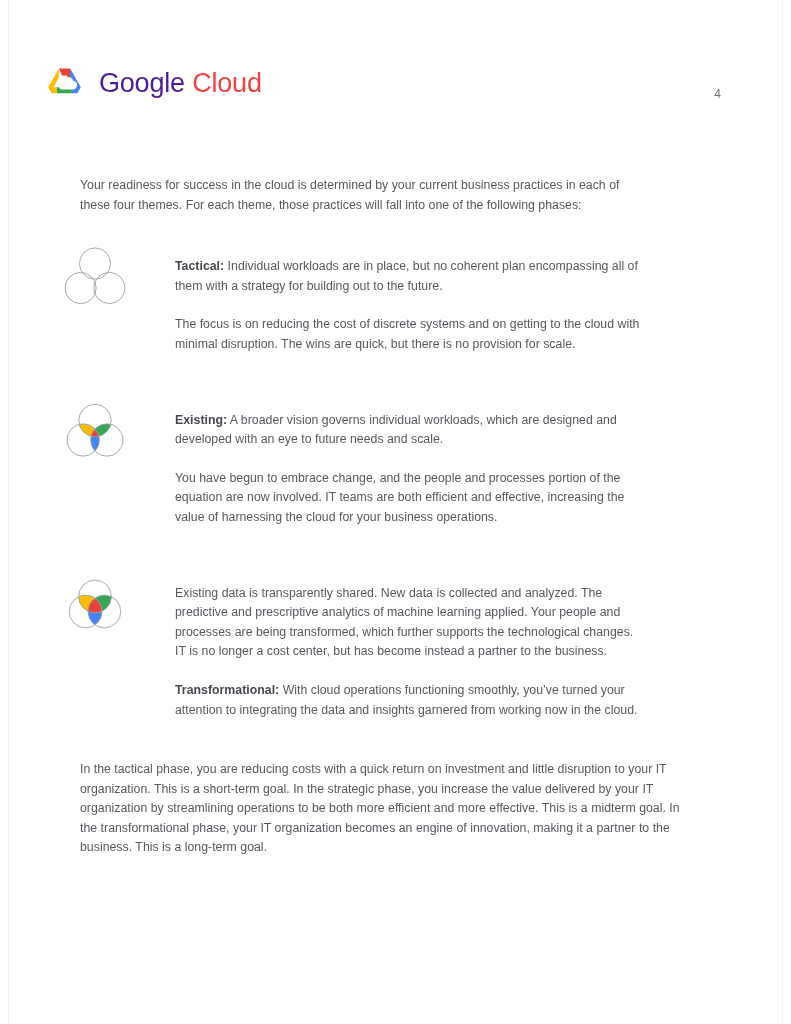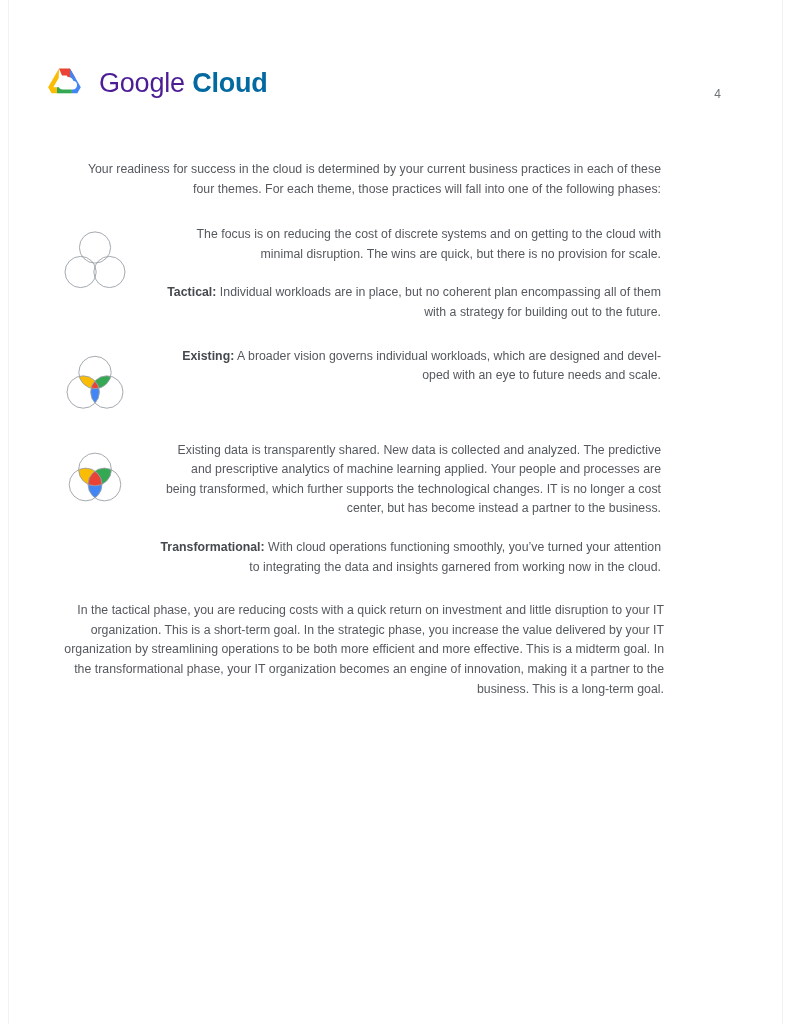--- a/index.html
+++ b/index.html
@@ -48,44 +48,43 @@
   .brand-mark { display: block; }
   .brand-text {
     font-size: 27px;
     line-height: 1;
     color: #5f6368;
     letter-spacing: -0.2px;
     white-space: nowrap;
     padding-bottom: 3px;
   }
   .brand-google { font-weight: 500; color: #4c1d95; }
-  .brand-cloud  { font-weight: 700; color: #0369a1; }
+  .brand-cloud  { font-weight: 400; color: #ef4444; }
 
   .page-number {
     position: absolute;
     right: 24px;
     top: 21px;
     font-size: 12px;
     color: #6e7276;
   }
 
   
   .content {
     position: absolute;
     left: 64px;
     top: 160px;
     width: 597px;
   }
   p {
-    margin: 0;
+    margin: 16px;
     color: #55595e;
     font-size: 12.3px;
     line-height: 19.6px;
     letter-spacing: 0.02px;
-    text-align: right;
   }
   .intro { margin-bottom: 26px; }
 
   .phase {
     display: flex;
     align-items: flex-start;
     margin-bottom: 24px;
   }
   .phase-icon {
     flex: 0 0 78px;
@@ -139,22 +138,22 @@
 
     <div class="phase">
       <div class="phase-icon">
         <svg width="62" height="62" viewBox="0 0 62 62" aria-hidden="true">
           <circle cx="31" cy="18.5" r="15.6" fill="none" stroke="#9aa0a6" stroke-width="0.9"></circle>
           <circle cx="16.6" cy="43.0" r="15.6" fill="none" stroke="#9aa0a6" stroke-width="0.9"></circle>
           <circle cx="45.4" cy="43.0" r="15.6" fill="none" stroke="#9aa0a6" stroke-width="0.9"></circle>
         </svg>
       </div>
       <div class="phase-body">
+        <p><span class="phase-title">Tactical:</span><span> Individual workloads are in place, but no coherent plan encompassing all of them with a strategy for building out to the future.</span></p>
         <p>The focus is on reducing the cost of discrete systems and on getting to the cloud with minimal disruption. The wins are quick, but there is no provision for scale.</p>
-        <p><span class="phase-title">Tactical:</span><span> Individual workloads are in place, but no coherent plan encompassing all of them with a strategy for building out to the future.</span></p>
       </div>
     </div>
 
     <div class="phase">
       <div class="phase-icon">
         <svg width="62" height="62" viewBox="0 0 62 62" aria-hidden="true">
           <defs>
             <clipPath id="sTop">
                 <circle cx="31" cy="21.5" r="16.2"></circle>
               </clipPath>
@@ -190,20 +189,21 @@
             </g>
           </g>
 
           <circle cx="31" cy="21.5" r="16.2" fill="none" stroke="#9aa0a6" stroke-width="0.9"></circle>
           <circle cx="19.2" cy="41.0" r="16.2" fill="none" stroke="#9aa0a6" stroke-width="0.9"></circle>
           <circle cx="42.8" cy="41.0" r="16.2" fill="none" stroke="#9aa0a6" stroke-width="0.9"></circle>
         </svg>
       </div>
       <div class="phase-body">
         <p><span class="phase-title">Existing:</span><span> A broader vision governs individual workloads, which are designed and devel­oped with an eye to future needs and scale.</span></p>
+        <p>You have begun to embrace change, and the people and processes portion of the equa­tion are now involved. IT teams are both efficient and effective, increasing the value of harnessing the cloud for your business operations.</p>
       </div>
     </div>
 
     <div class="phase">
       <div class="phase-icon">
         <svg width="62" height="62" viewBox="0 0 62 62" aria-hidden="true">
           <defs>
             <clipPath id="tTop">
                 <circle cx="31" cy="24.5" r="16.4"></circle>
               </clipPath>

